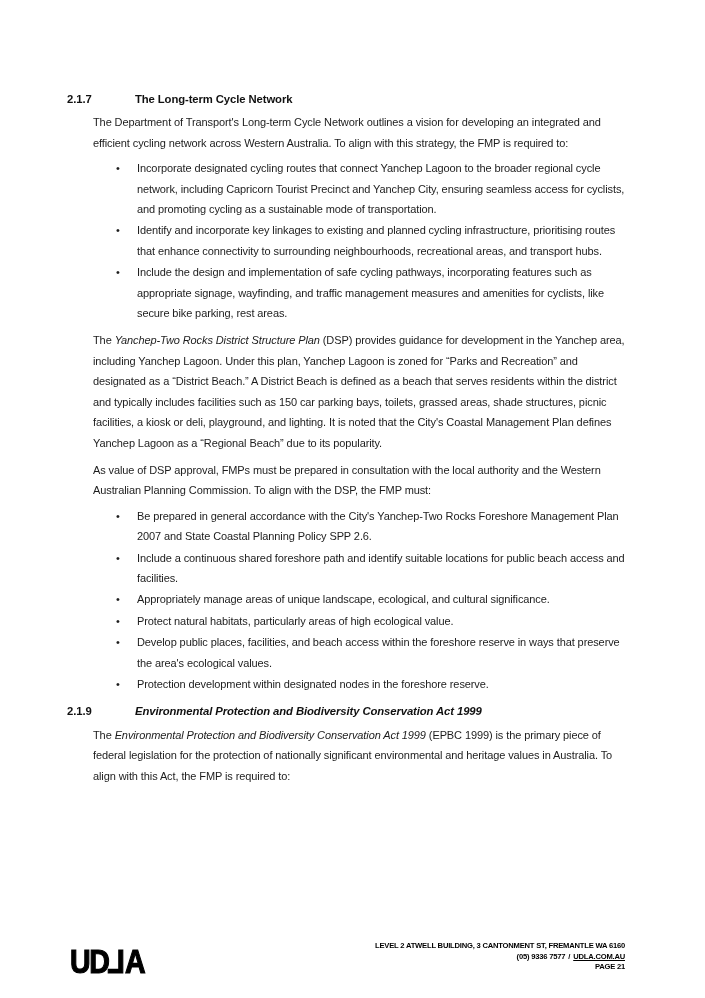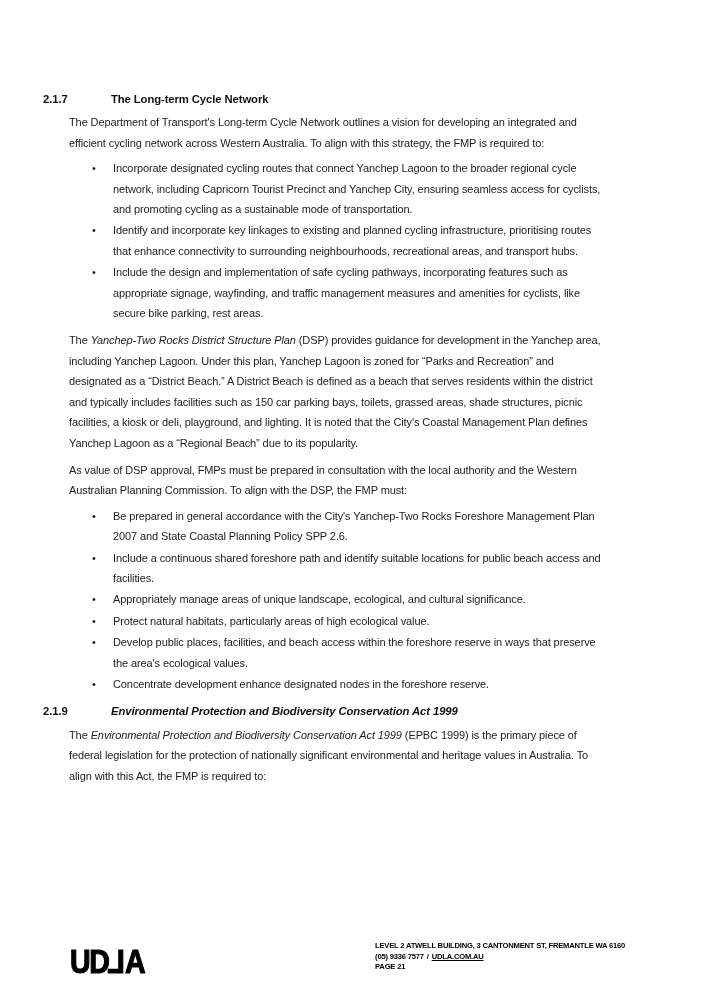--- a/index.html
+++ b/index.html
@@ -1,21 +1,21 @@
 <!DOCTYPE html>
 <html><head>
 <meta charset="utf-8">
 <style>
   html,body{margin:0;padding:0;background:#e8e8e8;}
   .page{
     position:relative;width:705px;height:998px;background:#ffffff;
     font-family:"Liberation Sans",sans-serif;color:#1c1c1c;overflow:hidden;
     margin:0 auto;
   }
-  .content{position:absolute;left:43px;top:89px;width:568px;}
+  .content{position:absolute;left:67px;top:89px;width:568px;}
   .section{margin-top:7px;}
   .section:first-child{margin-top:0;}
   .sec-head{display:flex;font-weight:700;font-size:11.3px;line-height:20.4px;color:#111;letter-spacing:-0.1px;}
   .sec-num{width:68px;flex:none;}
   .sec-title.ital{font-style:italic;}
   .para{margin:3px 0 0 26px;width:538px;font-size:11px;line-height:20.4px;letter-spacing:-0.1px;}
   .para + .para{margin-top:7px;}
   .it{font-style:italic;}
   .bullets{margin:5px 0 0 49px;}
   .bullet{display:flex;margin-top:1px;}
@@ -24,21 +24,21 @@
   .btext{width:494px;font-size:11px;line-height:20.4px;letter-spacing:-0.1px;}
 
   .footer{position:absolute;left:0;top:936px;width:705px;height:62px;}
   .logo{
     position:absolute;left:70px;top:8px;color:#000;font-weight:700;font-size:34px;line-height:1;
     letter-spacing:-1.5px;-webkit-text-stroke:1.2px #000;white-space:nowrap;
     transform:scaleX(0.84);transform-origin:left top;
   }
   .flip{display:inline-block;transform:scaleX(-1);}
   .fright{
-    position:absolute;right:80px;top:5px;color:#000;
+    position:absolute;right:80px;top:5px;text-align:right;color:#000;
     font-weight:700;font-size:7.6px;line-height:10.7px;letter-spacing:-0.2px;white-space:nowrap;
   }
   .sep{margin:0 3px;}
   .site{color:#000;text-decoration:underline;margin-top:12px;}
 </style>
 </head>
 <body>
 
 <div class="page">
 
@@ -83,21 +83,21 @@
           <div class="bullet">
             <span class="dot">•</span>
             <span class="btext"><span>Protect natural habitats, particularly areas of high ecological value.</span></span>
           </div>
           <div class="bullet">
             <span class="dot">•</span>
             <span class="btext"><span>Develop public places, facilities, and beach access within the foreshore reserve in ways that preserve the area's ecological values.</span></span>
           </div>
           <div class="bullet">
             <span class="dot">•</span>
-            <span class="btext"><span>Concentrate development enhance designated nodes in the foreshore reserve.</span></span>
+            <span class="btext"><span>Protection development within designated nodes in the foreshore reserve.</span></span>
           </div>
         </div>
       </section>
       <section class="section">
         <div class="sec-head">
           <span class="sec-num">2.1.9</span>
           <span class="sec-title ital">Environmental Protection and Biodiversity Conservation Act 1999</span>
         </div>
         <p class="para"><span>The </span><span class="it">Environmental Protection and Biodiversity Conservation Act 1999</span><span> (EPBC 1999) is the primary piece of federal legislation for the protection of nationally significant environmental and heritage values in Australia. To align with this Act, the FMP is required to:</span></p>
       </section>

